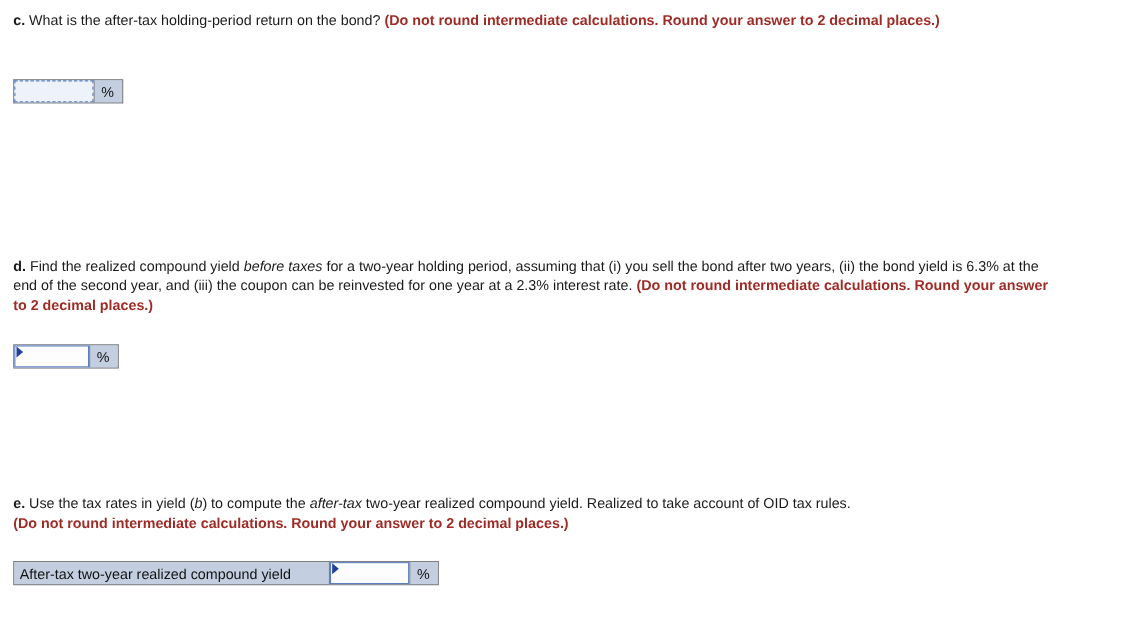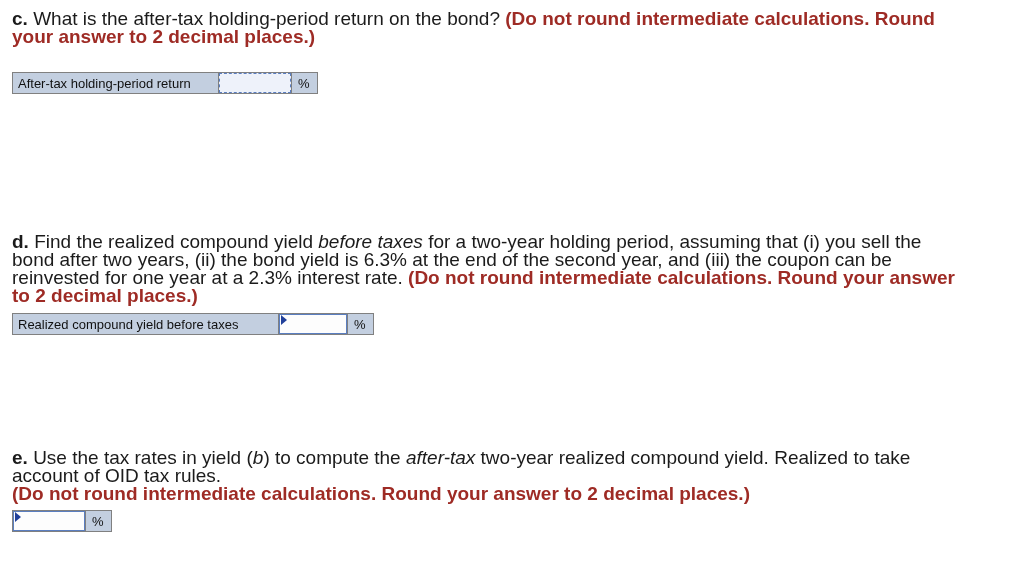--- a/index.html
+++ b/index.html
@@ -21,21 +21,21 @@
     width: 1024px;
     height: 584px;
     padding: 0;
   }
   .question {
     position: absolute;
     left: 12px;
   }
   .qtext {
     line-height: 18px;
-    font-size: 19px;
+    font-size: 13px;
     color: #1b1b1b;
     width: 945px;
   }
   .qlabel {
     font-weight: bold;
   }
   .red {
     color: #9e2b25;
     font-weight: bold;
   }
@@ -107,44 +107,43 @@
 </head>
 <body>
 
 <div class="page">
 
   <div class="question" id="q-c">
     <div class="qtext">
       <span class="qlabel">c.</span><span> What is the after-tax holding-period return on the bond? </span><span class="red">(Do not round intermediate calculations. Round your answer to 2 decimal places.)</span>
     </div>
     <div class="answer-row">
-      <div class="answer-label" style="width:206px;">After-tax holding-period return</div>
       <div class="answer-input dotted" style="width:72px;"></div>
       <div class="pct">%</div>
     </div>
   </div>
 
   <div class="question" id="q-d">
     <div class="qtext">
       <span class="qlabel">d.</span><span> Find the realized compound yield </span><span class="ital">before taxes</span><span> for a two-year holding period, assuming that (i) you sell the bond after two years, (ii) the bond yield is 6.3% at the end of the second year, and (iii) the coupon can be reinvested for one year at a 2.3% interest rate. </span><span class="red">(Do not round intermediate calculations. Round your answer to 2 decimal places.)</span>
     </div>
     <div class="answer-row">
-      <div class="answer-label" style="width:266px;">Realized compound yield before taxes</div>
       <div class="answer-input solid" style="width:68px;">
         <span class="caret"></span>
       </div>
       <div class="pct">%</div>
     </div>
   </div>
 
   <div class="question" id="q-e">
     <div class="qtext">
       <span class="qlabel">e.</span><span> Use the tax rates in yield (</span><span class="ital">b</span><span>) to compute the </span><span class="ital">after-tax</span><span> two-year realized compound yield. Realized to take account of OID tax rules. </span><br><span class="red">(Do not round intermediate calculations. Round your answer to 2 decimal places.)</span>
     </div>
     <div class="answer-row">
+      <div class="answer-label" style="width:287px;">After-tax two-year realized compound yield</div>
       <div class="answer-input solid" style="width:72px;">
         <span class="caret"></span>
       </div>
       <div class="pct">%</div>
     </div>
   </div>
 
 </div>
 
 </body></html>

